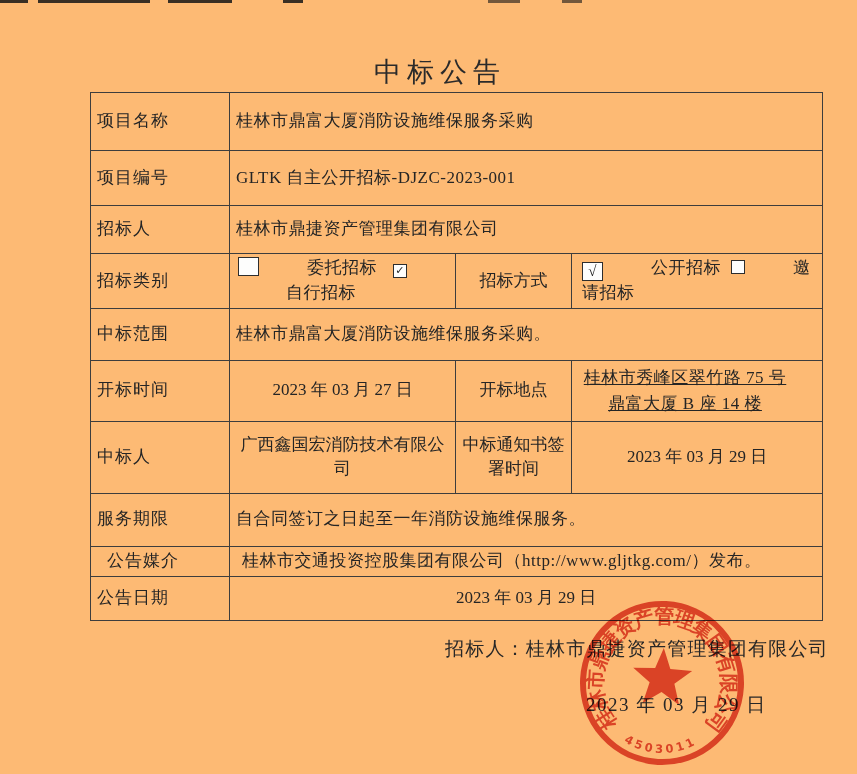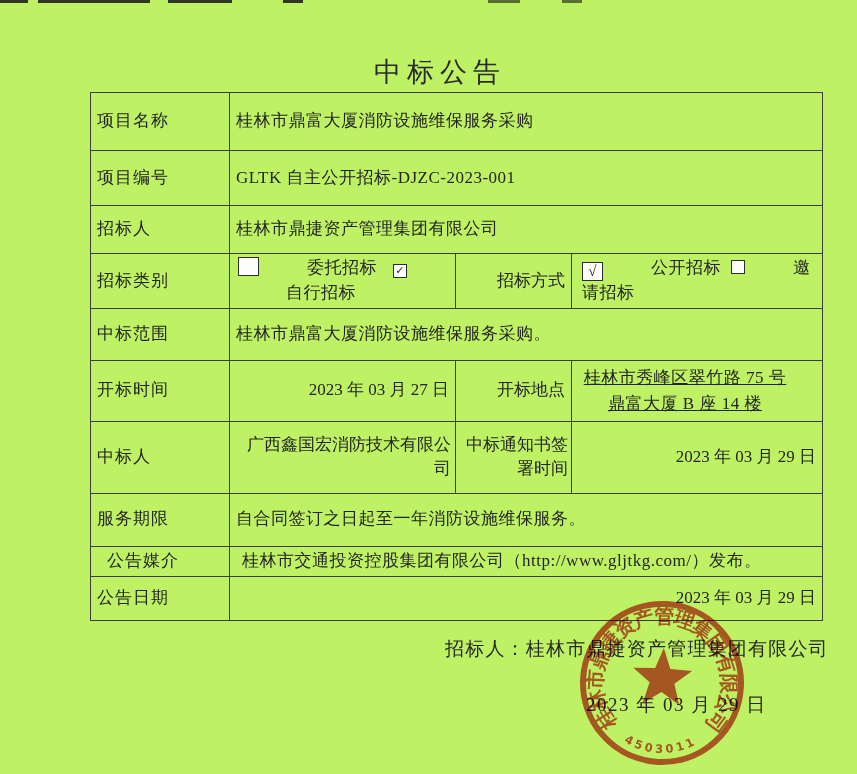--- a/index.html
+++ b/index.html
@@ -1,39 +1,39 @@
 <!DOCTYPE html>
 <html><head>
 <meta charset="utf-8">
 <style>
   html,body { margin:0; padding:0; background:#ffffff; }
   .page {
     position:relative; width:857px; height:774px; overflow:hidden;
-    background:#bef264; color:#262626;
+    background:#fdba74; color:#262626;
     font-family:"Liberation Serif","DejaVu Serif",serif;
   }
   .scan-mark { position:absolute; top:0; height:3px; background:#161616; opacity:.85; }
 
   .doc-title {
     position:absolute; left:90px; top:54px; width:700px;
     text-align:center; font-size:27px; letter-spacing:6px; color:#2a2a2a;
   }
 
   table.doc {
     position:absolute; left:90px; top:92px; width:732px;
     border-collapse:collapse; table-layout:fixed;
   }
   table.doc td {
     border:1.5px solid #3d3d3d; font-size:17px; color:#252525;
     padding:2px 6px; vertical-align:middle; line-height:1.45;
     overflow:hidden;
   }
   td.lab  { text-align:left; letter-spacing:1px; }
   td.val  { text-align:left; padding-left:12px; letter-spacing:.5px; }
-  td.ctr  { text-align:right; }
+  td.ctr  { text-align:center; }
 
   .cb {
     display:inline-block; border:1.7px solid #2d2d2d; text-align:center;
     vertical-align:-3px; color:#1f1f1f; background:#fdfdfc;
   }
   .cb-lg { width:19px; height:17px; line-height:16px; font-size:15px; }
   .cb-sm { width:12px; height:12px; line-height:11px; font-size:11px; vertical-align:-1px; }
   .cb-gap { display:inline-block; width:16px; }
   .cb-gap2 { display:inline-block; width:10px; }
   .cb-txt { letter-spacing:.5px;margin-left:48px; }

